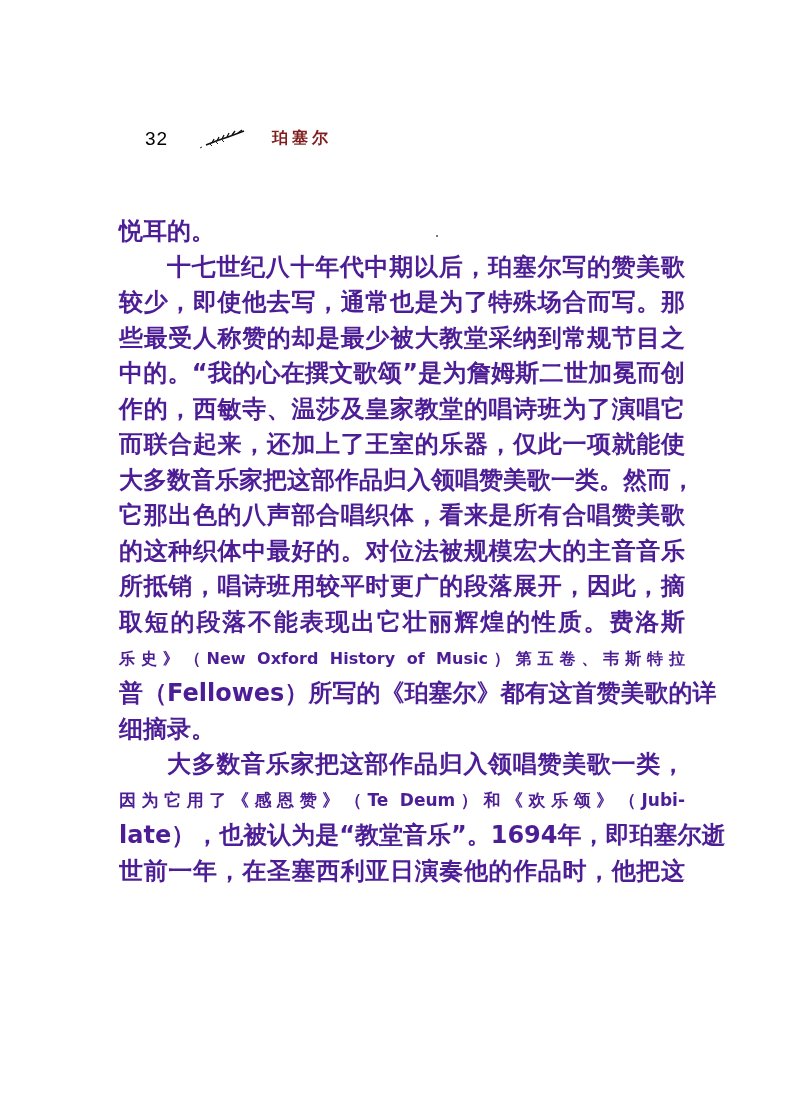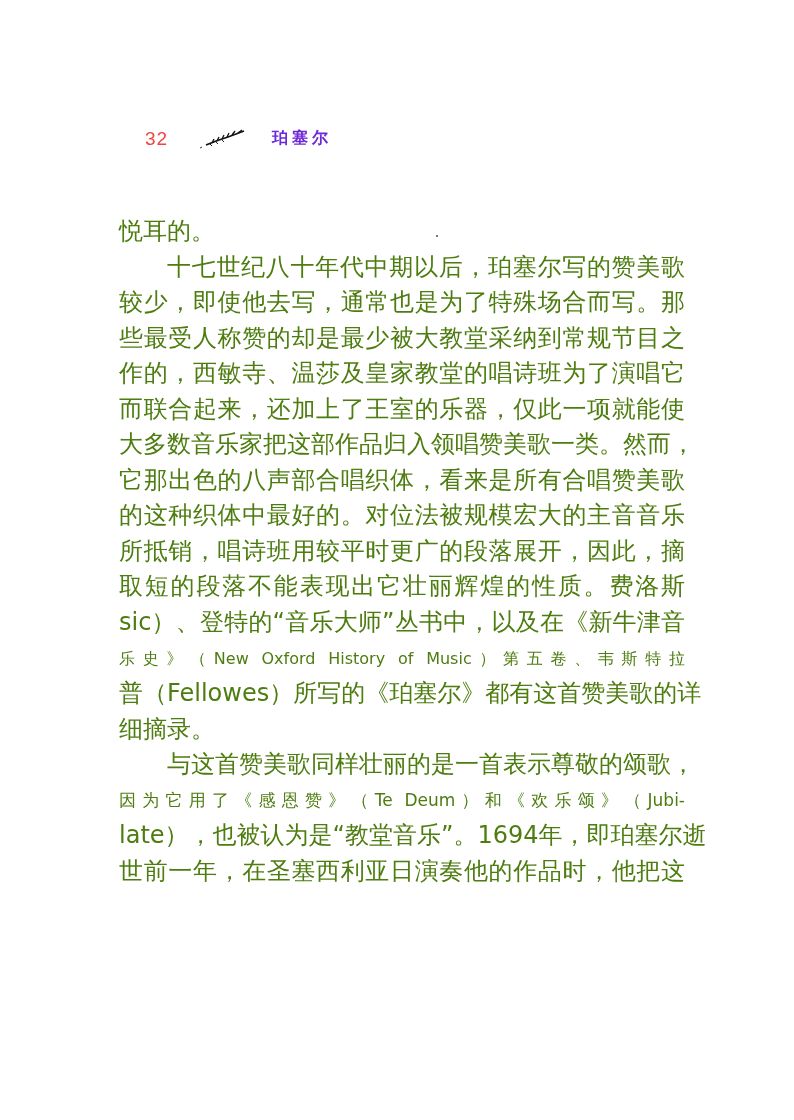--- a/index.html
+++ b/index.html
@@ -1,26 +1,26 @@
 <!DOCTYPE html>
 <html><head>
 <meta charset="utf-8">
 <style>
   html, body { margin: 0; padding: 0; background: #ffffff; }
   body { width: 794px; height: 1120px; position: relative; overflow: hidden;
          font-family: "DejaVu Sans", sans-serif; color: #111; }
   .header { position: absolute; top: 128px; left: 0; width: 794px; height: 30px; }
   .page-num { position: absolute; left: 145px; top: 0; font-family: "Liberation Sans", sans-serif;
-              font-size: 19px; color: #ef4444; letter-spacing: 1px; }
+              font-size: 19px; color: #000000; letter-spacing: 1px; }
   .ornament { position: absolute; left: 198px; top: 0; width: 50px; height: 24px; }
   .running-title { position: absolute; left: 272px; top: 0; font-family: "DejaVu Sans", sans-serif;
-                   font-weight: bold; font-size: 16px; letter-spacing: 4px; color: #6d28d9; text-align: right; }
+                   font-weight: bold; font-size: 16px; letter-spacing: 4px; color: #7f1d1d; text-align: right; }
   .body-text { position: absolute; left: 119px; top: 214px; width: 566px; }
   .line { height: 35.55px; line-height: 35.55px; font-size: 24px; white-space: nowrap;
-          font-family: "DejaVu Sans", sans-serif; color: #4d7c0f; overflow: visible; }
+          font-family: "DejaVu Sans", sans-serif; color: #4c1d95; overflow: visible; font-weight: bold; }
   .line.just { text-align-last: justify; text-align: justify; }
   .line.indent { padding-left: 48px; }
   .watermark { position: absolute; left: 575px; top: 1128px; font-family: "DejaVu Sans", sans-serif;
                font-size: 22px; color: #f4978e; letter-spacing: 0.5px; }
   .watermark .q { font-weight: bold; font-size: 26px; font-family: "DejaVu Serif", serif; }
   .dot { position: absolute; left: 436px; top: 235px; width: 2px; height: 2px; background: #777; }
 </style>
 </head>
 <body>
 
@@ -35,32 +35,32 @@
   <span class="running-title">珀塞尔</span>
 </div>
 
 <div class="dot"></div>
 
 <div class="body-text">
   <div class="line">悦耳的。</div>
   <div class="line just indent">十七世纪八十年代中期以后，珀塞尔写的赞美歌</div>
   <div class="line just">较少，即使他去写，通常也是为了特殊场合而写。那</div>
   <div class="line just">些最受人称赞的却是最少被大教堂采纳到常规节目之</div>
+  <div class="line just">中的。“我的心在撰文歌颂”是为詹姆斯二世加冕而创</div>
   <div class="line just">作的，西敏寺、温莎及皇家教堂的唱诗班为了演唱它</div>
   <div class="line just">而联合起来，还加上了王室的乐器，仅此一项就能使</div>
   <div class="line just">大多数音乐家把这部作品归入领唱赞美歌一类。然而，</div>
   <div class="line just">它那出色的八声部合唱织体，看来是所有合唱赞美歌</div>
   <div class="line just">的这种织体中最好的。对位法被规模宏大的主音音乐</div>
   <div class="line just">所抵销，唱诗班用较平时更广的段落展开，因此，摘</div>
   <div class="line just">取短的段落不能表现出它壮丽辉煌的性质。费洛斯</div>
-  <div class="line just">sic）、登特的“音乐大师”丛书中，以及在《新牛津音</div>
   <div class="line just" style="font-size:16px;">乐史》（New Oxford History of Music）第五卷、韦斯特拉</div>
   <div class="line just">普（Fellowes）所写的《珀塞尔》都有这首赞美歌的详</div>
   <div class="line">细摘录。</div>
-  <div class="line just indent">与这首赞美歌同样壮丽的是一首表示尊敬的颂歌，</div>
+  <div class="line just indent">大多数音乐家把这部作品归入领唱赞美歌一类，</div>
   <div class="line just" style="font-size:17px;">因为它用了《感恩赞》（Te Deum）和《欢乐颂》（Jubi-</div>
   <div class="line just">late），也被认为是“教堂音乐”。1694年，即珀塞尔逝</div>
   <div class="line just">世前一年，在圣塞西利亚日演奏他的作品时，他把这</div>
 </div>
 
 <div class="watermark">
   <span class="q">q</span><span>iyuexuexi.COM</span>
 </div>
 
 </body></html>

